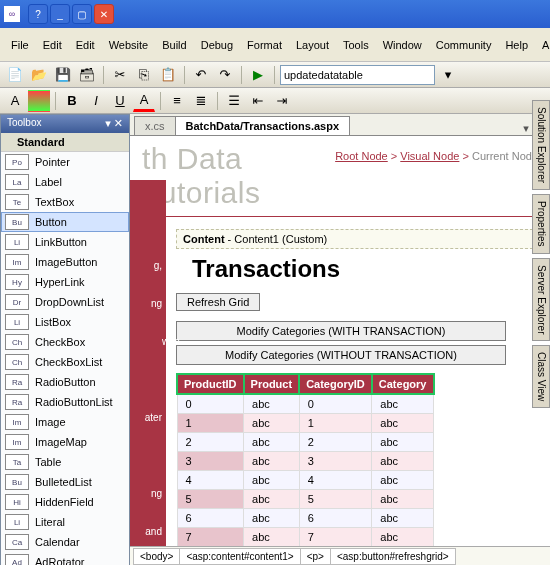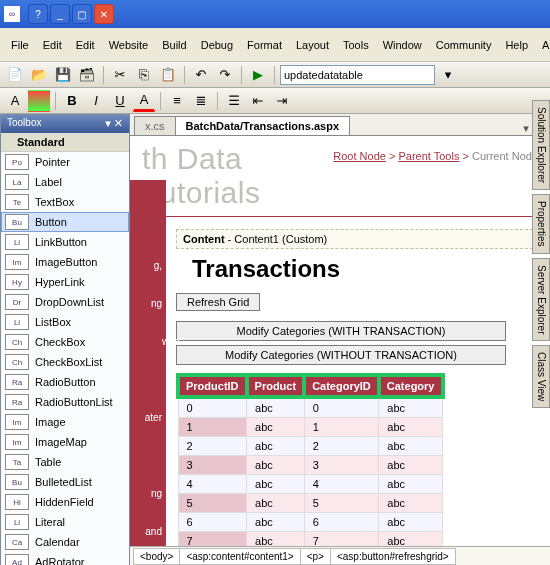--- a/index.html
+++ b/index.html
@@ -48,21 +48,21 @@
 
 .content-box { margin: 8px 8px 8px 42px; padding: 4px; }
 .content-label { background: #fafaf0; border: 1px dashed #c0c0a0; padding: 3px 6px; font-size: 11px; margin-bottom: 6px; }
 .content-label b { font-weight: bold; }
 
 .h1 { font-size: 24px; font-weight: bold; margin: 6px 16px 10px; }
 .asp-button { display: inline-block; padding: 2px 10px; background: #efefef; border: 1px solid #7a7a7a; font-size: 11px; margin-bottom: 6px; cursor: pointer; }
 .wide-btn { display: block; width: 330px; text-align: center; padding: 3px; background: #efefef; border: 1px solid #7a7a7a; margin: 4px 0; cursor: pointer; font-size: 11px; }
 
 .grid { border-collapse: collapse; margin-top: 8px; font-size: 11px; }
-.grid th { background: #a83444; color: white; padding: 3px 6px; font-weight: bold; border: 4px solid #22c55e; }
+.grid th { background: #a83444; color: white; padding: 3px 6px; font-weight: bold; border: 2px solid #22c55e; }
 .grid td { padding: 3px 8px; border: 1px solid #ddd; }
 .grid tr.alt0 td { background: #f5f5ff; }
 .grid tr.alt1 td { background: #fbe8ec; }
 .grid td.idcol { background: #c4c8e8; }
 .grid tr.alt1 td.idcol { background: #e8c4cc; }
 .pager { text-align: right; font-size: 11px; padding: 3px; }
 .pager a { color: #2040a0; text-decoration: underline; cursor: pointer; }
 
 .side-tabs { position: absolute; right: 0; top: 100px; width: 18px; display: flex; flex-direction: column; gap: 4px; }
 .side-tab { writing-mode: vertical-rl; background: #ddd8c8; border: 1px solid #999; padding: 6px 2px; font-size: 10px; cursor: pointer; }
@@ -250,21 +250,21 @@
       <div class="tab-close">
         <span>▾</span>
         <span>✕</span>
       </div>
     </div>
 
     <div class="design-surface">
       <div class="page-header">
         <span class="breadcrumb">
           <span class="bc-node">Root Node</span> &gt;
-          <span class="bc-node">Parent Tools</span> &gt;
+          <span class="bc-node">Visual Node</span> &gt;
           <span class="bc-cur">Current Node</span>
         </span>
         <div class="page-title">th Data Tutorials</div>
       </div>
 
       <div class="red-bar" id="redbar">
           <div class="red-label" style="height: 38px;"></div>
           <div class="red-label" style="height: 38px;"></div>
           <div class="red-label" style="height: 38px;">g,</div>
           <div class="red-label" style="height: 38px;">ng</div>

